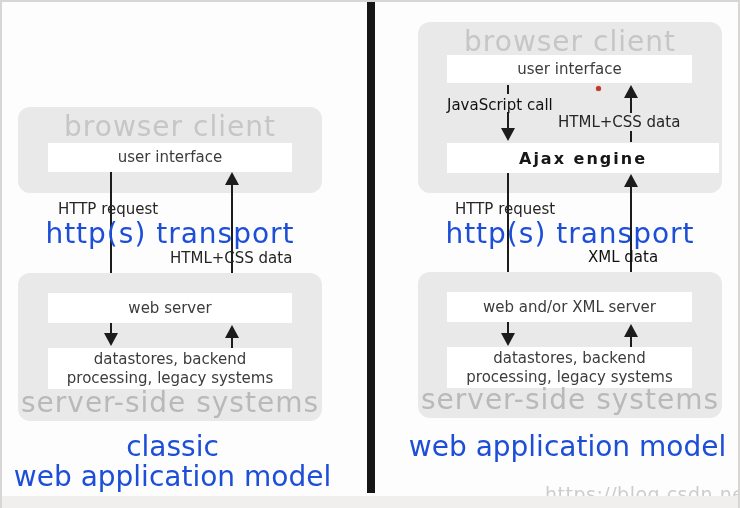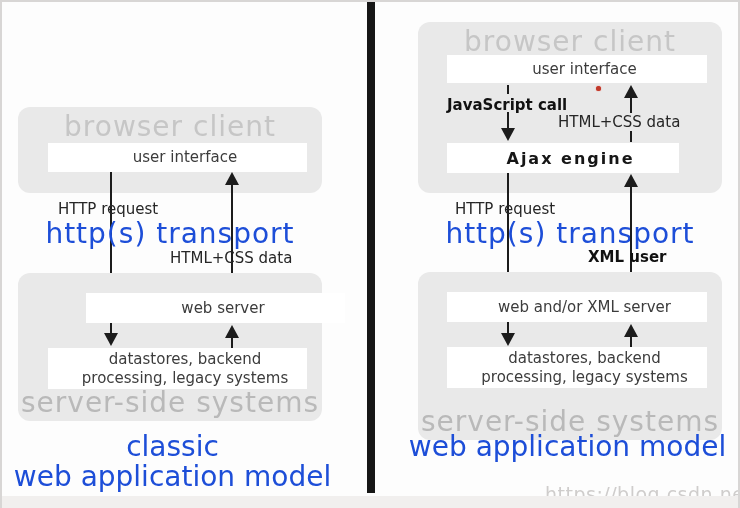--- a/index.html
+++ b/index.html
@@ -16,30 +16,30 @@
   .groupbox{position:absolute;background:#e9e9e9;border-radius:12px;}
   .group-title{
     position:absolute;left:0;width:100%;text-align:center;
     font-size:28px;color:#c6c6c6;letter-spacing:1px;white-space:nowrap;
   }
   .group-title.top{top:3px;}
   .group-title.bottom{bottom:2px;font-size:28px;color:#b9b9b9;}
   .white-box{
     position:absolute;background:#ffffff;
     display:flex;align-items:center;justify-content:center;text-align:center;
-    font-size:15px;color:#3c3c3c;line-height:19px;padding-left:15px;
+    font-size:15px;color:#3c3c3c;line-height:19px;
   }
   .white-box.bold{font-weight:bold;color:#161616;letter-spacing:2px;font-size:16px;}
 
   .vline{position:absolute;width:2px;background:#1c1c1c;}
   .tri-down{position:absolute;width:0;height:0;border-left:7px solid transparent;border-right:7px solid transparent;border-top:13px solid #1c1c1c;}
   .tri-up{position:absolute;width:0;height:0;border-left:7px solid transparent;border-right:7px solid transparent;border-bottom:13px solid #1c1c1c;}
 
   .flow-label{position:absolute;font-size:15px;color:#262626;white-space:nowrap;}
-  .flow-label.bold{font-weight:bold;color:#111111;}
+  .flow-label.bold{font-weight:normal;color:#111111;}
   .transport-title{
     position:absolute;width:304px;text-align:center;
     font-size:28px;color:#1d4ed8;letter-spacing:1px;white-space:nowrap;
   }
   .caption{position:absolute;width:345px;text-align:center;font-size:28px;line-height:30px;color:#1d4ed8;}
   .watermark{
     position:absolute;left:545px;top:483px;width:185px;text-align:center;
     font-size:19px;color:#cfcdcc;letter-spacing:0.5px;white-space:nowrap;
   }
   .red-dot{position:absolute;left:596px;top:86px;width:5px;height:5px;border-radius:50%;background:#c0392b;box-shadow:0 0 1px #e74c3c;}
@@ -64,21 +64,21 @@
 
     <div class="transport-title" style="left:18px;top:217px;">http(s) transport</div>
 
     <div>
       <div class="tri-up" style="left:225px;top:172px;"></div>
       <div class="vline" style="left:231px;top:185px;height:108px;"></div>
     </div>
     <div class="flow-label" style="left:170px;top:249px;">HTML+CSS data</div>
 
     <div class="groupbox" style="left:18px;top:273px;width:304px;height:148px;">
-      <div class="white-box" style="left:30px;top:20px;width:244px;height:30px;margin-left:38px;">web server</div>
+      <div class="white-box" style="left:30px;top:20px;width:244px;height:30px;">web server</div>
       <div class="white-box" style="left:30px;top:75px;width:244px;height:41px;">
         <span><span>datastores, backend</span><br>
         <span>processing, legacy systems</span></span>
       </div>
       <div class="group-title bottom">server-side systems</div>
     </div>
 
     <div>
       <div class="vline" style="left:110px;top:323px;height:11px;"></div>
       <div class="tri-down" style="left:104px;top:333px;"></div>
@@ -94,21 +94,21 @@
     </div>
   </section>
 
   <div class="divider"></div>
 
   <section>
 
     <div class="groupbox" style="left:418px;top:22px;width:304px;height:171px;">
       <div class="group-title top">browser client</div>
       <div class="white-box" style="left:29px;top:33px;width:245px;height:28px;">user interface</div>
-      <div class="white-box bold" style="left:29px;top:121px;width:217px;height:30px;">Ajax engine</div>
+      <div class="white-box bold" style="left:29px;top:121px;width:272px;height:30px;">Ajax engine</div>
     </div>
 
     <div>
       <div class="vline" style="left:507px;top:85px;height:9px;"></div>
       <div class="vline" style="left:507px;top:112px;height:17px;"></div>
       <div class="tri-down" style="left:501px;top:128px;"></div>
     </div>
     <div class="flow-label bold" style="left:447px;top:96px;">JavaScript call</div>
 
     <div>
@@ -125,23 +125,23 @@
       <div class="tri-down" style="left:501px;top:276px;"></div>
     </div>
     <div class="flow-label" style="left:455px;top:200px;">HTTP request</div>
 
     <div class="transport-title" style="left:418px;top:217px;">http(s) transport</div>
 
     <div>
       <div class="tri-up" style="left:624px;top:174px;"></div>
       <div class="vline" style="left:630px;top:187px;height:106px;"></div>
     </div>
-    <div class="flow-label bold" style="left:588px;top:248px;">XML user</div>
+    <div class="flow-label bold" style="left:588px;top:248px;">XML data</div>
 
-    <div class="groupbox" style="left:418px;top:272px;width:304px;height:168px;">
+    <div class="groupbox" style="left:418px;top:272px;width:304px;height:146px;">
       <div class="white-box" style="left:29px;top:20px;width:245px;height:30px;">web and/or XML server</div>
       <div class="white-box" style="left:29px;top:75px;width:245px;height:41px;">
         <span><span>datastores, backend</span><br>
         <span>processing, legacy systems</span></span>
       </div>
       <div class="group-title bottom">server-side systems</div>
     </div>
 
     <div>
       <div class="vline" style="left:507px;top:322px;height:12px;"></div>

